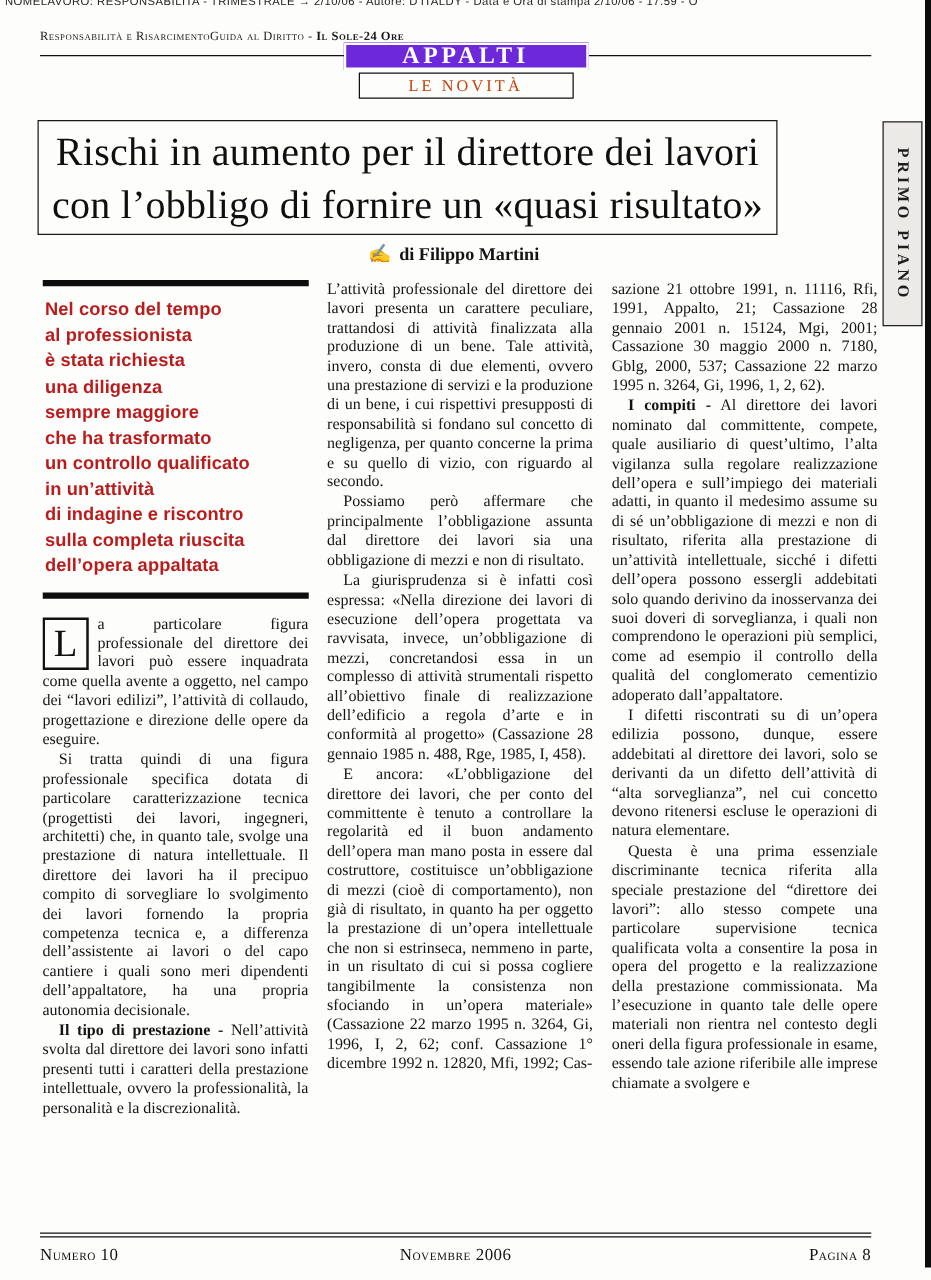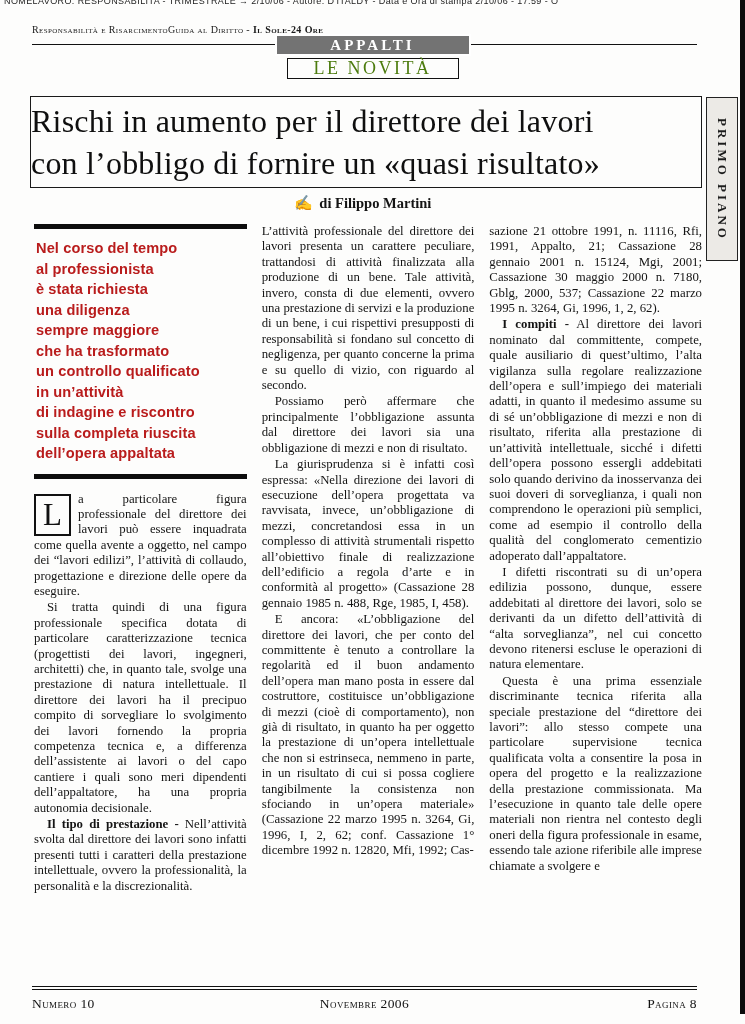--- a/index.html
+++ b/index.html
@@ -23,37 +23,37 @@
     position:absolute; top:24px; left:32px; right:48px;
     display:flex; align-items:baseline;
     font-variant:small-caps; font-size:10px; letter-spacing:.4px; color:#1a1a1a;
   }
   .masthead .right b { font-weight:bold; }
   .masthead-rule { position:absolute; top:44px; left:32px; right:48px; border-top:1.5px solid #111; }
 
   
   .kicker-primary {
     position:absolute; top:34px; left:50%; transform:translateX(-50%);
-    width:196px; height:22px; background:#737373; color:#fff;
+    width:196px; height:22px; background:#6d28d9; color:#fff;
     display:flex; align-items:center; justify-content:center;
-    font-variant:small-caps; font-weight:bold; font-size:15px; letter-spacing:3px;
+    font-variant:small-caps; font-weight:bold; font-size:19px; letter-spacing:3px;
     box-shadow:0 0 0 2px #fff inset;
   }
   .kicker-secondary {
     position:absolute; top:58px; left:50%; transform:translateX(-50%);
     width:172px; height:21px; background:#fdfdfc; border:1px solid #111;
     display:flex; align-items:center; justify-content:center;
-    font-size:18px; letter-spacing:2.5px; color:#4d7c0f;
+    font-size:13px; letter-spacing:2.5px; color:#c2410c;
   }
 
   
   .headline-box {
-    position:absolute; top:96px; left:30px; width:672px; height:92px;
+    position:absolute; top:96px; left:30px; width:592px; height:92px;
     border:1.5px solid #1a1a1a; background:#fdfdfc;
-    display:flex; flex-direction:column; justify-content:center; 
+    display:flex; flex-direction:column; justify-content:center; align-items:center;
   }
   .headline-box .hl { font-size:32px; line-height:42px; letter-spacing:.2px; color:#0f0f0f; white-space:nowrap; }
 
   
   .byline {
     position:absolute; top:194px; left:12px; width:702px; text-align:center;
     font-weight:bold; font-size:14.5px; color:#141414;
   }
   .byline .pen { font-size:15px; margin-right:6px; }
 

